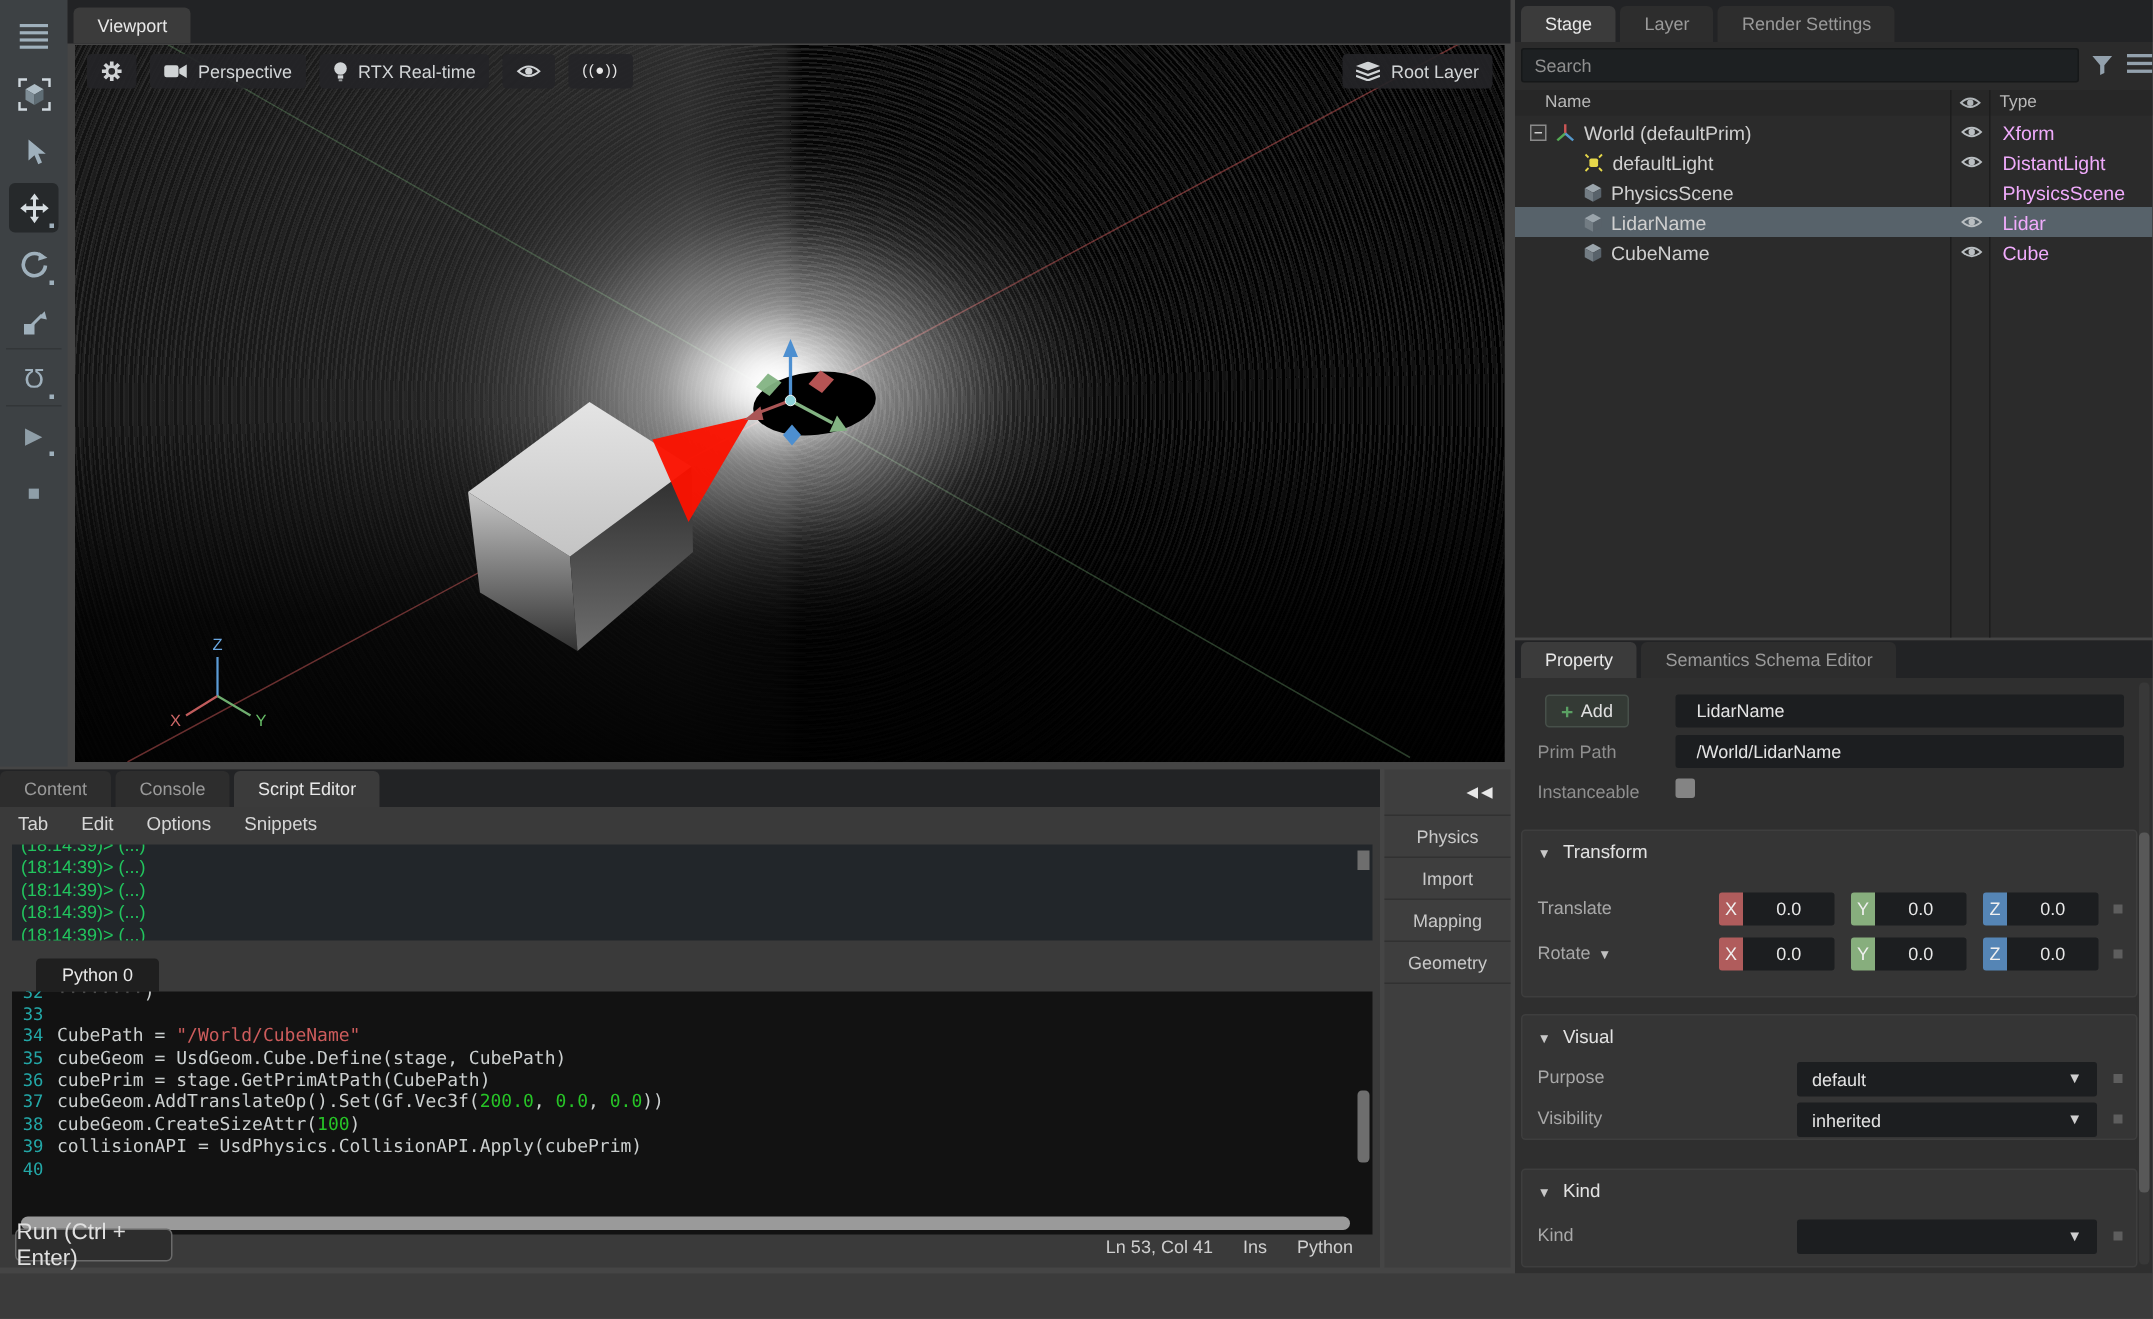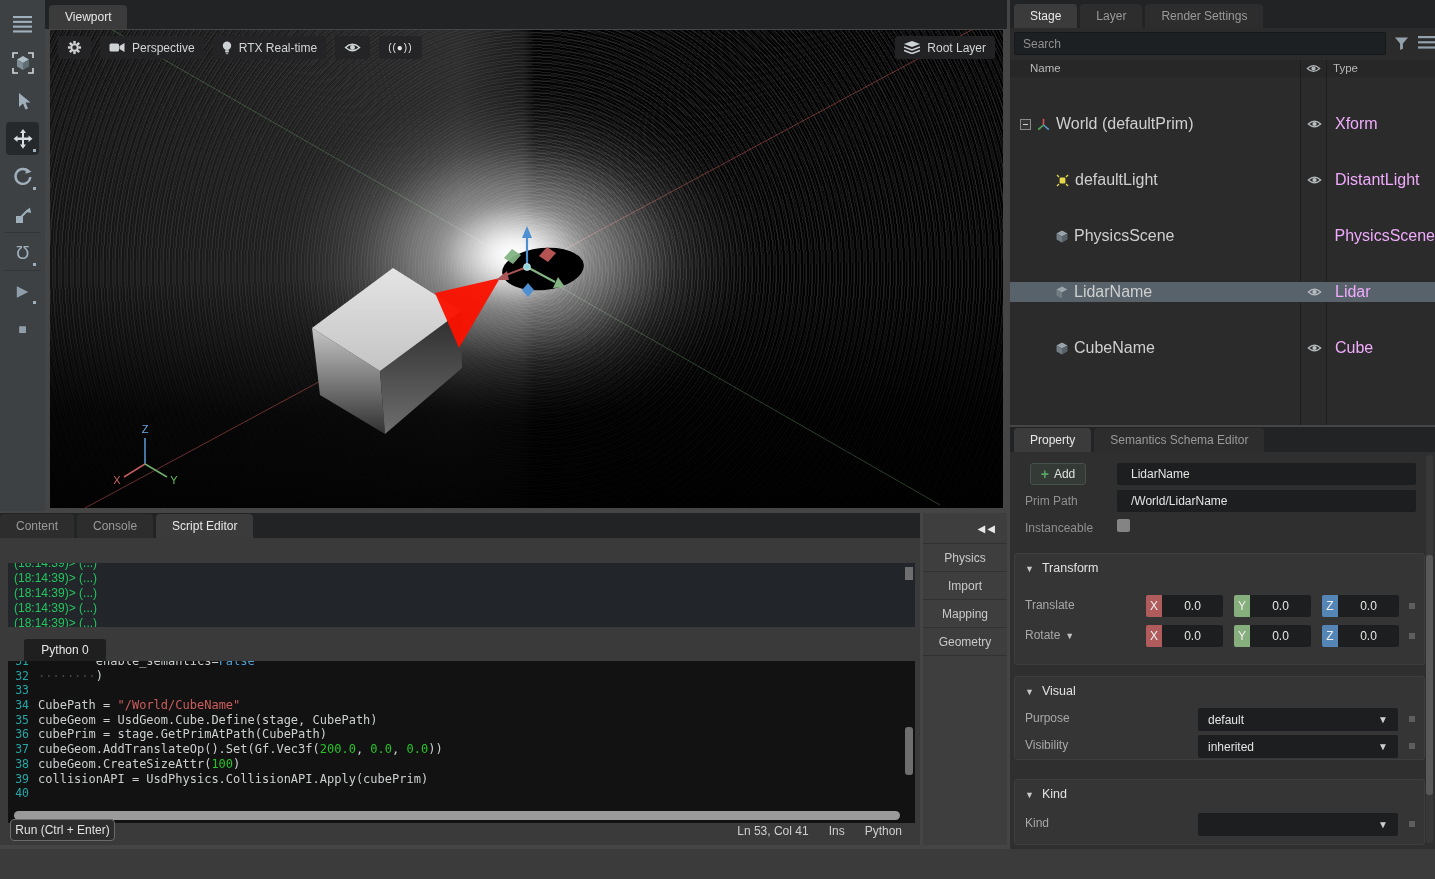--- a/index.html
+++ b/index.html
@@ -44,21 +44,21 @@
   #stage-panel { position:absolute; left:1010px; top:0; width:425px; height:425px; background:#2b2b2b; }
   #stage-tabbar { left:0; top:0; width:425px; height:28px; padding-left:4px; position:absolute; }
   #stage-search { position:absolute; left:4px; top:32px; width:372px; height:23px; background:#1d2022;
                   border:1px solid #161819; border-radius:2px; color:#0ea5e9; font-size:12px; padding:0 8px; outline:none; }
   #stage-search::placeholder { color:#8f8f8f; }
   .stage-icon-btn { position:absolute; top:36px; }
   #stage-colhdr { position:absolute; left:0; top:60px; width:425px; height:17px; background:#272727;
                   font-size:11.5px; color:#b8b8b8; }
   .col-sep { position:absolute; top:60px; width:1px; height:365px; background:#1d1d1d; }
   #stage-rows { position:absolute; left:0; top:78px; width:425px; }
-  .srow { display:flex; height:20px; align-items:center; font-size:16px; color:#cfcfcf;margin-top:36px; }
+  .srow { display:flex; height:20px; align-items:center; font-size:13px; color:#cfcfcf; }
   .srow.selected { background:#57626a; }
   .srow .name-cell { width:292px; display:flex; align-items:center; gap:6px; overflow:hidden; }
   .srow .eye-cell { width:24px; display:flex; justify-content:center; }
   .srow .type-cell { flex:1; padding-left:9px; color:#f0abfc; }
   .expander { width:11px; height:11px; border:1px solid #8a8a8a; background:#353535; position:relative; flex:none; }
   .expander::after { content:""; position:absolute; left:2px; top:4px; width:5px; height:1px; background:#d0d0d0; }
 
   
   #prop-panel { position:absolute; left:1010px; top:427px; width:425px; height:422px; background:#2f2f2f; }
   #prop-tabbar { left:0; top:0; width:425px; height:25px; padding-left:4px; position:absolute; }
@@ -107,21 +107,21 @@
   #code-box { position:absolute; left:8px; top:148px; width:907px; height:162px; background:#121212; overflow:hidden; }
   #code-lines { margin-top:-7px; font-family:"DejaVu Sans Mono", monospace; }
   .cline { display:flex; height:14.7px; line-height:14.7px; font-size:12px; white-space:pre; }
   .cline .gut { width:30px; text-align:right; padding-right:9px; color:#23a7a7; font-size:11.5px; flex:none; }
   .cline .src { color:#ccd0d0; }
   .c-code { color:#ccd0d0; } .c-str { color:#cd5c5c; } .c-num { color:#27c427; }
   .c-kw { color:#4f9fd4; } .c-ws { color:#4a4a4a; }
   #code-vscroll { position:absolute; right:2px; top:66px; width:8px; height:48px; background:#6e6e6e; border-radius:3px; }
   #code-hscroll { position:absolute; left:6px; bottom:3px; width:886px; height:9px; background:#9a9a9a; border-radius:5px; }
   #run-btn { position:absolute; left:10px; top:306px; width:105px; height:22px; background:#2d2d2d;
-             border:1px solid #6a6a6a; border-radius:4px; color:#e0e0e0; font-size:12px;
+             border:1px solid #6a6a6a; border-radius:4px; color:#e0e0e0; font-size:15px;
              display:flex; align-items:center; justify-content:center; }
   #status-right { position:absolute; right:18px; top:311px; display:flex; gap:20px; font-size:12px; color:#cfcfcf; }
 
   
   #side-col { position:absolute; left:923px; top:513px; width:84px; height:332px; background:#3e3e3e; }
   #side-collapse { height:30px; display:flex; align-items:center; justify-content:flex-end;
                    padding-right:10px; color:#e8e8e8; font-size:10px; letter-spacing:2px; }
   .side-btn { height:28px; border-top:1px solid #313131; display:flex; align-items:center;
               justify-content:center; color:#c9c9c9; font-size:12px; }
   #side-fill { border-top:1px solid #313131; height:200px; }
@@ -573,34 +573,39 @@
       <div id="prop-scroll-handle"></div>
     </div>
   </div>
 
   <div id="bottom-panel">
     <div id="bottom-tabbar" class="tabbar">
       <div class="tab">Content</div>
       <div class="tab">Console</div>
       <div class="tab active">Script Editor</div>
     </div>
+    <div id="menubar">
+      <span class="menu-item">Tab</span>
+      <span class="menu-item">Edit</span>
+      <span class="menu-item">Options</span>
+      <span class="menu-item">Snippets</span>
+    </div>
     <div id="console-box">
       <div id="console-lines">
           <div class="conline">(18:14:39)&gt; (...)</div>
           <div class="conline">(18:14:39)&gt; (...)</div>
           <div class="conline">(18:14:39)&gt; (...)</div>
           <div class="conline">(18:14:39)&gt; (...)</div>
           <div class="conline">(18:14:39)&gt; (...)</div>
         </div>
       <div id="console-scroll"></div>
     </div>
     <div id="python-tab">Python 0</div>
     <div id="code-box">
       <div id="code-lines">
-          <div class="cline"><span class="gut">31</span><span class="src"><span class="c-code">        enable_semantics=</span><span class="c-kw">False</span></span></div>
           <div class="cline"><span class="gut">32</span><span class="src"><span class="c-ws">········</span><span class="c-code">)</span></span></div>
           <div class="cline"><span class="gut">33</span><span class="src"></span></div>
           <div class="cline"><span class="gut">34</span><span class="src"><span class="c-code">CubePath = </span><span class="c-str">"/World/CubeName"</span></span></div>
           <div class="cline"><span class="gut">35</span><span class="src"><span class="c-code">cubeGeom = UsdGeom.Cube.Define(stage, CubePath)</span></span></div>
           <div class="cline"><span class="gut">36</span><span class="src"><span class="c-code">cubePrim = stage.GetPrimAtPath(CubePath)</span></span></div>
           <div class="cline"><span class="gut">37</span><span class="src"><span class="c-code">cubeGeom.AddTranslateOp().Set(Gf.Vec3f(</span><span class="c-num">200.0</span><span class="c-code">, </span><span class="c-num">0.0</span><span class="c-code">, </span><span class="c-num">0.0</span><span class="c-code">))</span></span></div>
           <div class="cline"><span class="gut">38</span><span class="src"><span class="c-code">cubeGeom.CreateSizeAttr(</span><span class="c-num">100</span><span class="c-code">)</span></span></div>
           <div class="cline"><span class="gut">39</span><span class="src"><span class="c-code">collisionAPI = UsdPhysics.CollisionAPI.Apply(cubePrim)</span></span></div>
           <div class="cline"><span class="gut">40</span><span class="src"></span></div>
         </div>

